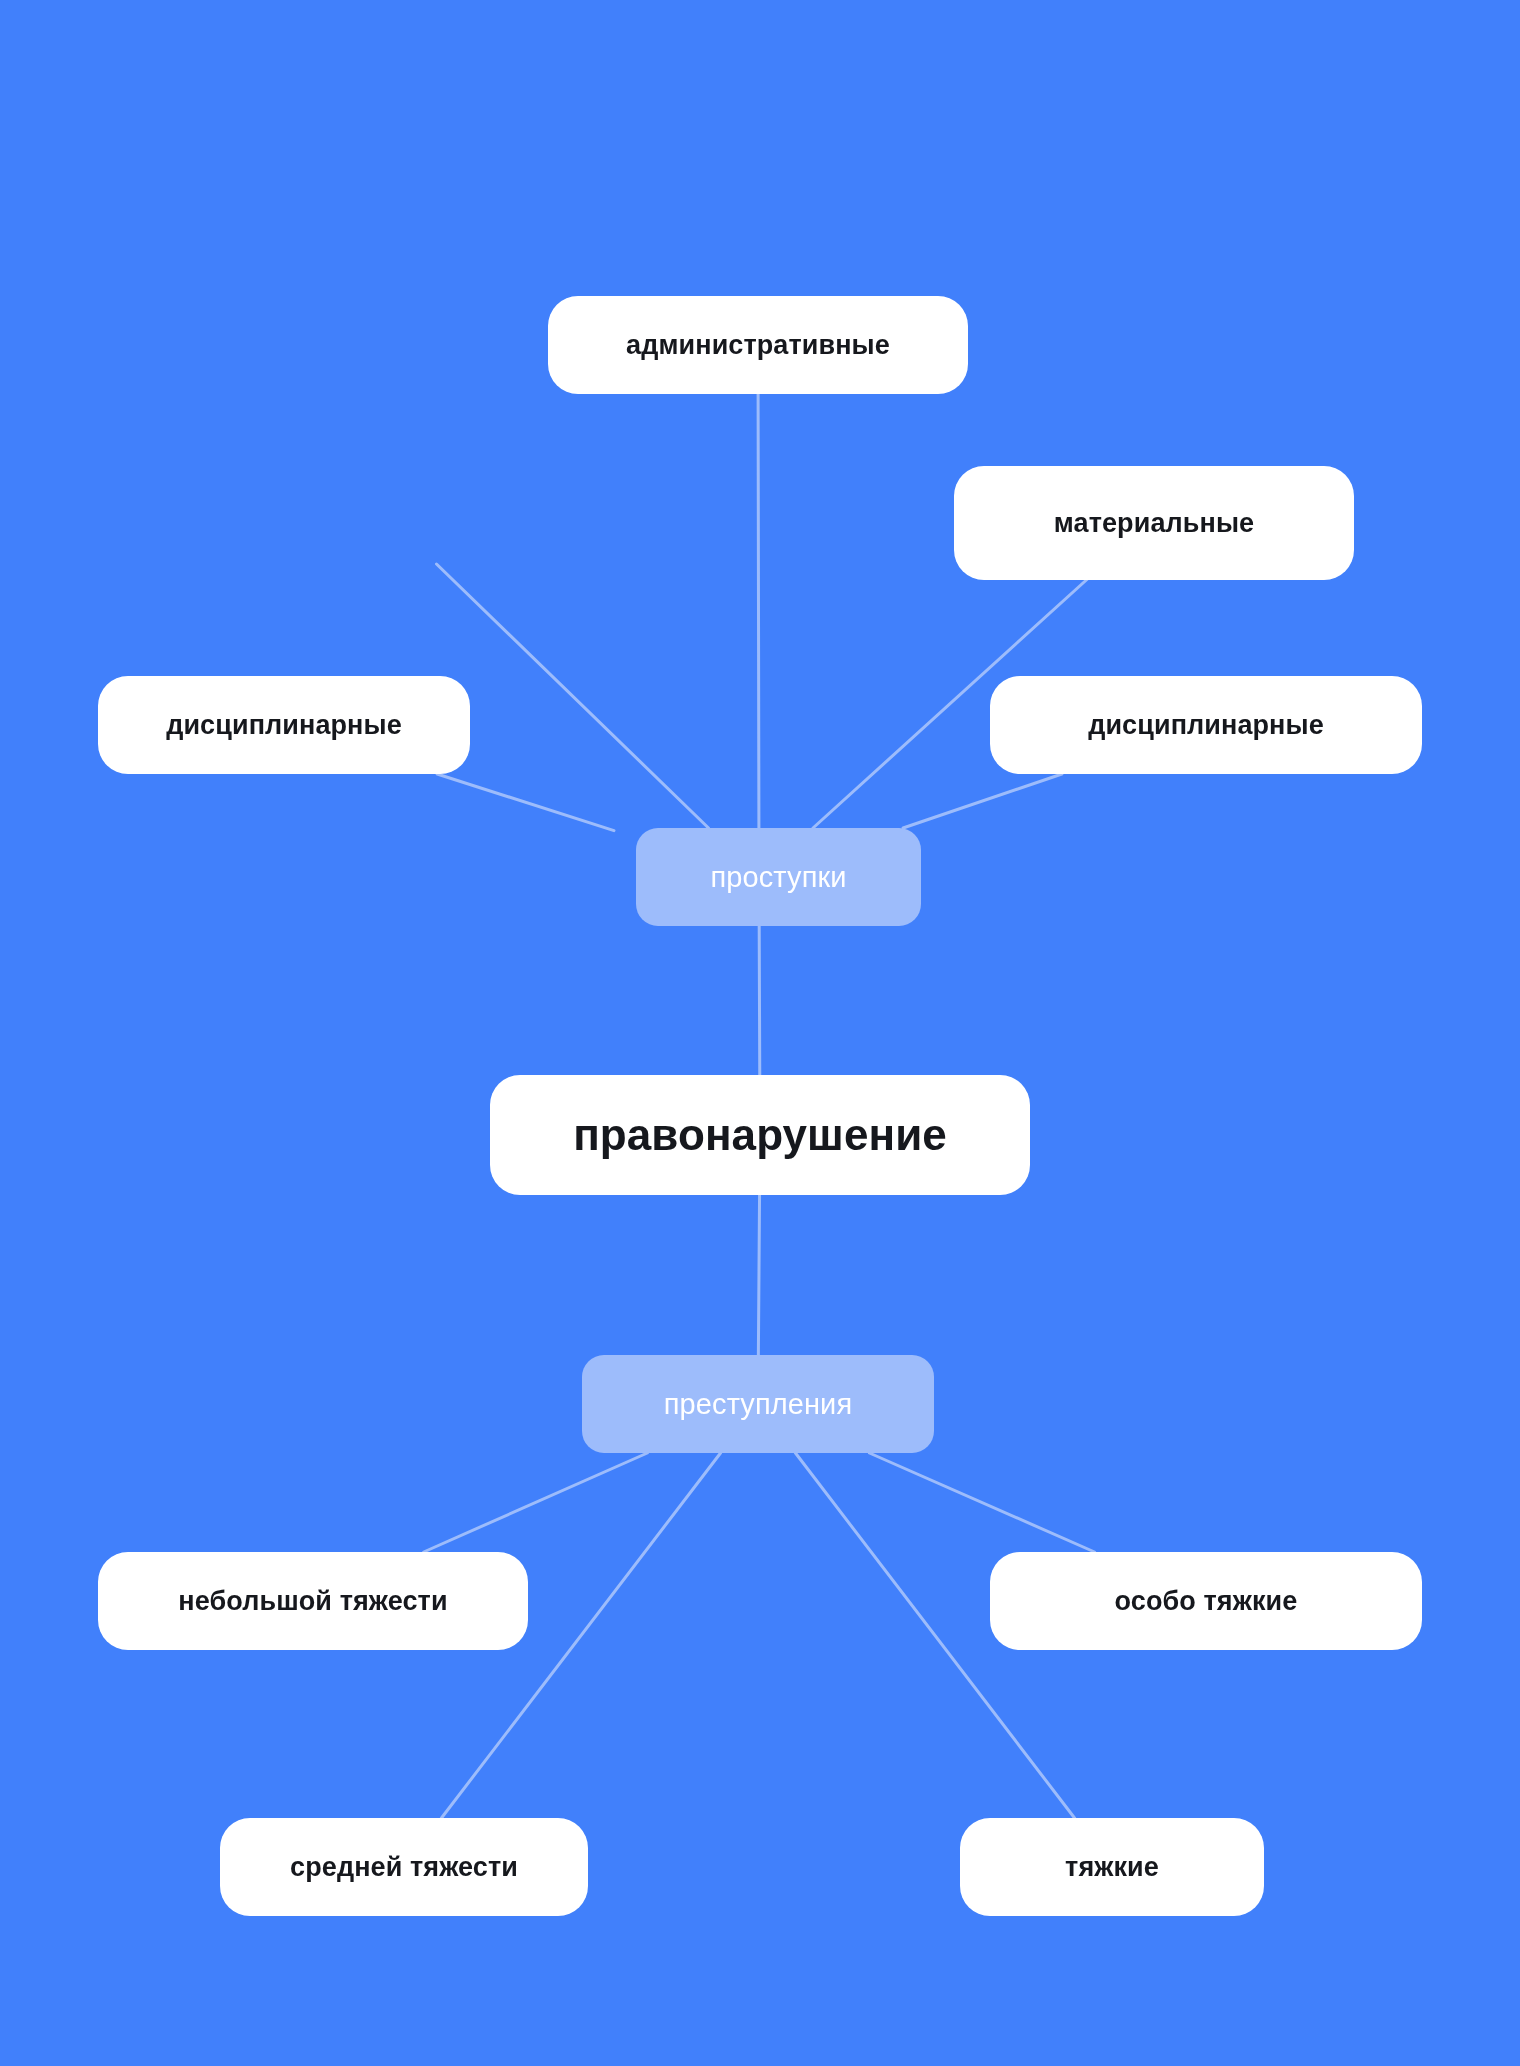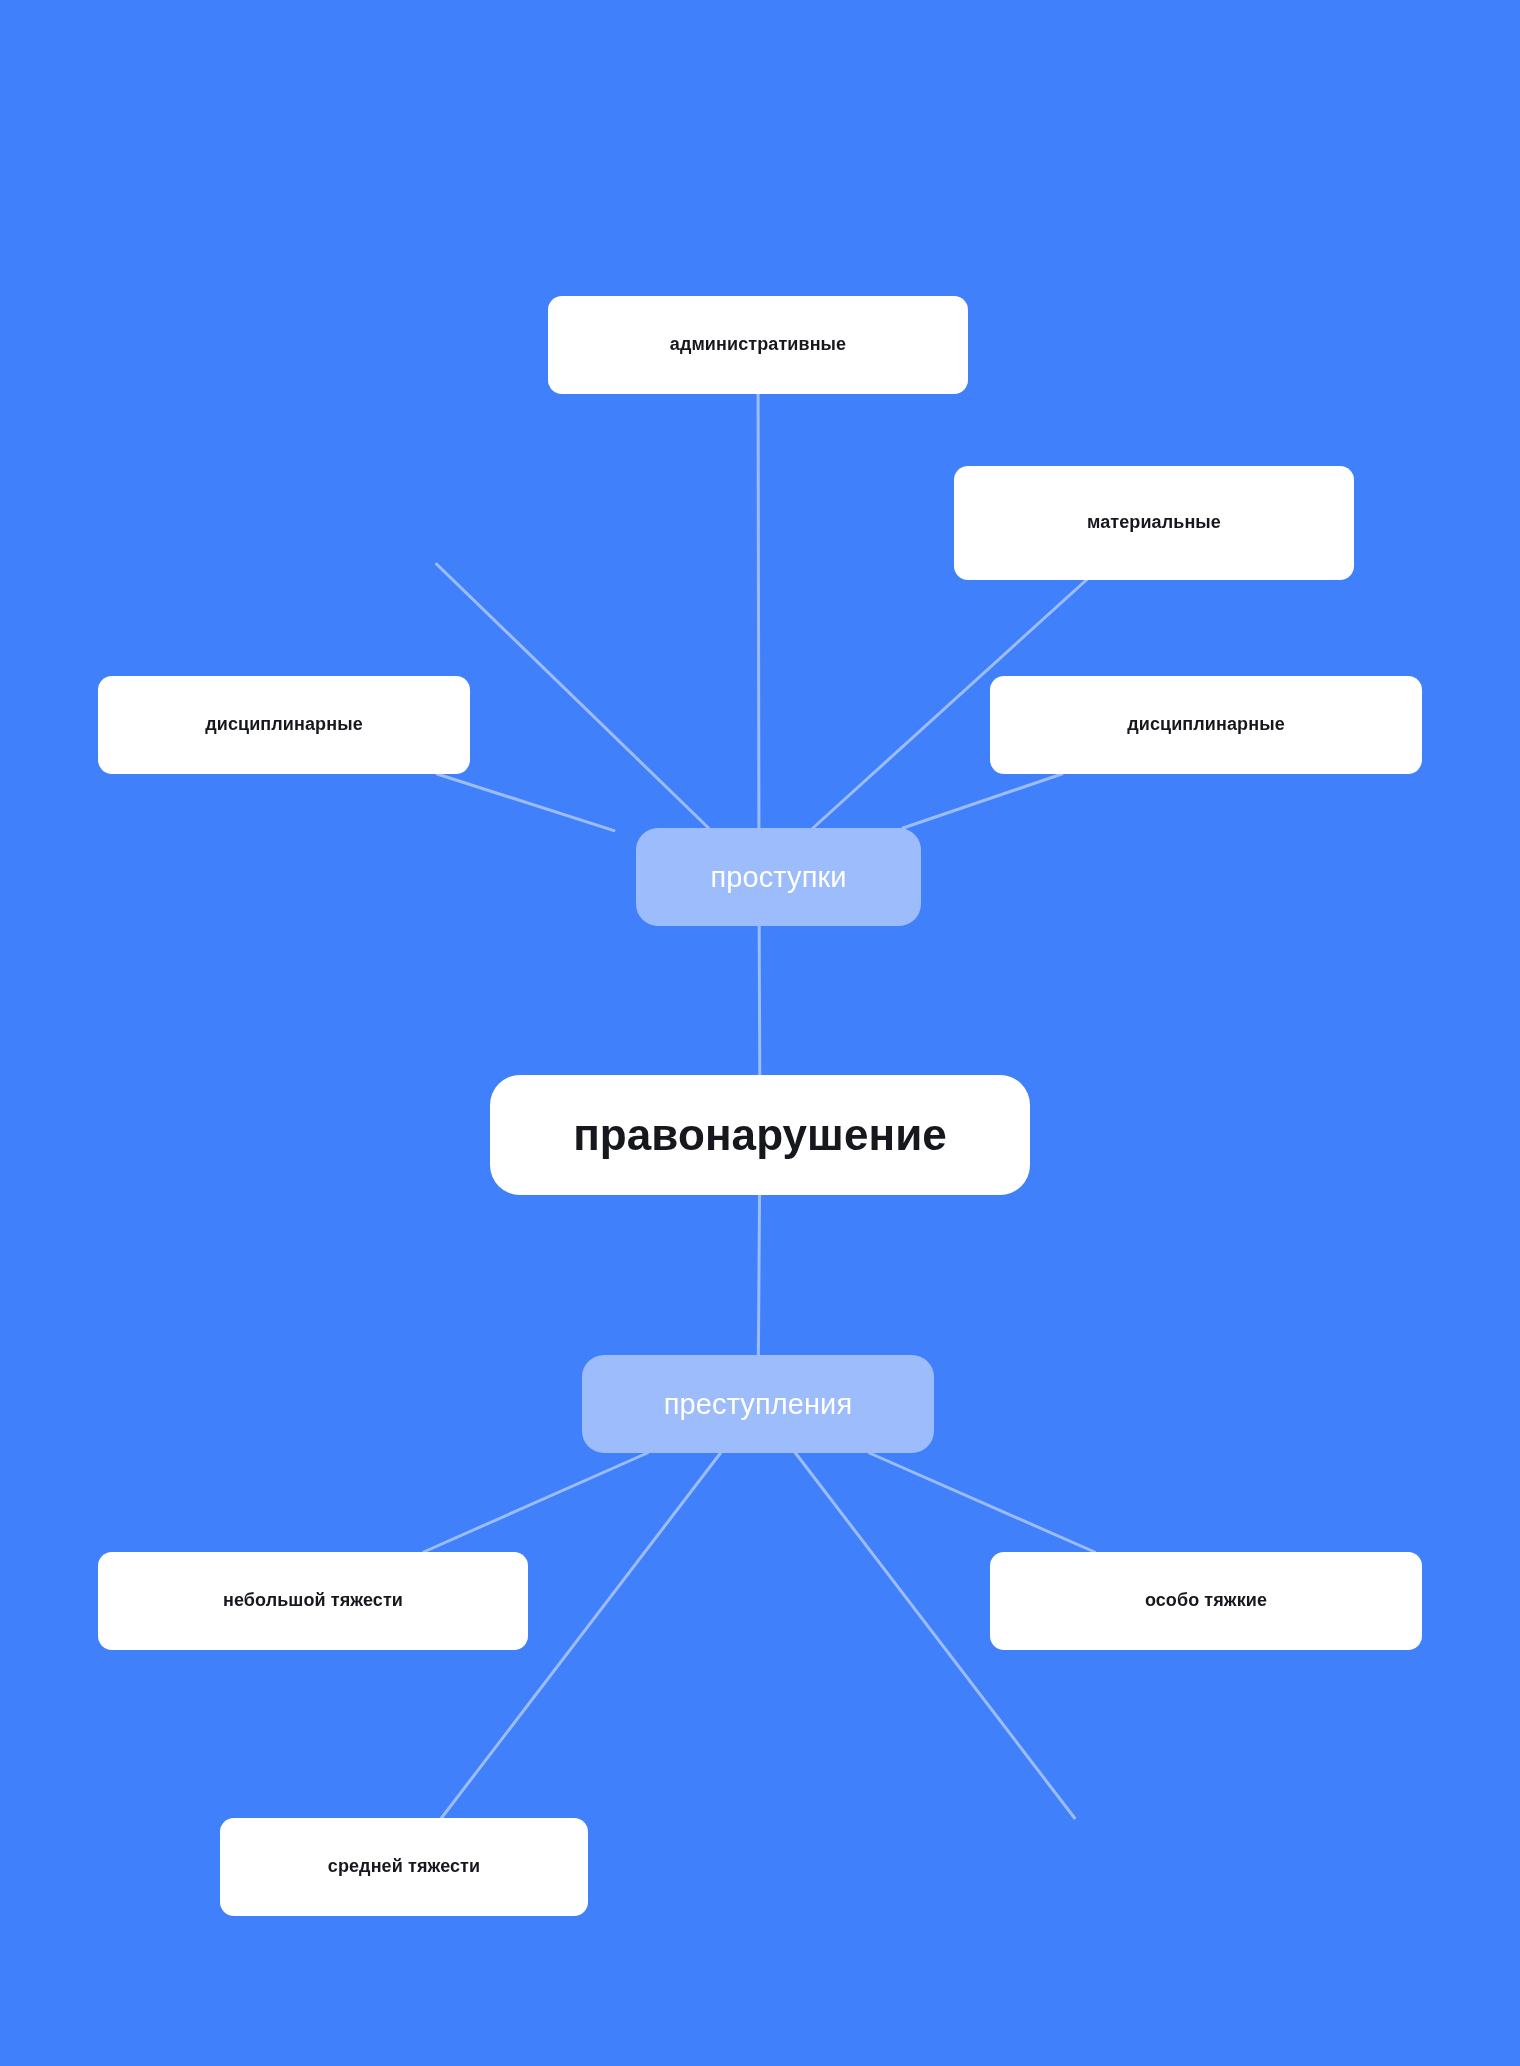--- a/index.html
+++ b/index.html
@@ -25,24 +25,24 @@
     height: 2066px;
     pointer-events: none;
   }
   .node {
     position: absolute;
     box-sizing: border-box;
     display: flex;
     align-items: center;
     justify-content: center;
     text-align: center;
-    border-radius: 14px;
+    border-radius: 30px;
     background: #ffffff;
     color: #16181d;
-    font-size: 18px;
+    font-size: 27px;
     font-weight: 700;
     letter-spacing: 0.1px;
     line-height: 1.2;
     padding: 0 18px;
     z-index: 3;
   }
   .node.leaf {
     font-weight: 700;
   }
   .node.branch {
@@ -113,14 +113,17 @@
 
   <div class="node leaf" id="node-minor" style="left: 98px; top: 1552px; width: 430px; height: 98px;">
     <span>небольшой тяжести</span>
   </div>
   <div class="node leaf" id="node-especially_grave" style="left: 990px; top: 1552px; width: 432px; height: 98px;">
     <span>особо тяжкие</span>
   </div>
   <div class="node leaf" id="node-medium" style="left: 220px; top: 1818px; width: 368px; height: 98px;">
     <span>средней тяжести</span>
   </div>
+  <div class="node leaf" id="node-grave" style="left: 960px; top: 1818px; width: 304px; height: 98px;">
+    <span>тяжкие</span>
+  </div>
 
 </div>
 
 </body></html>

